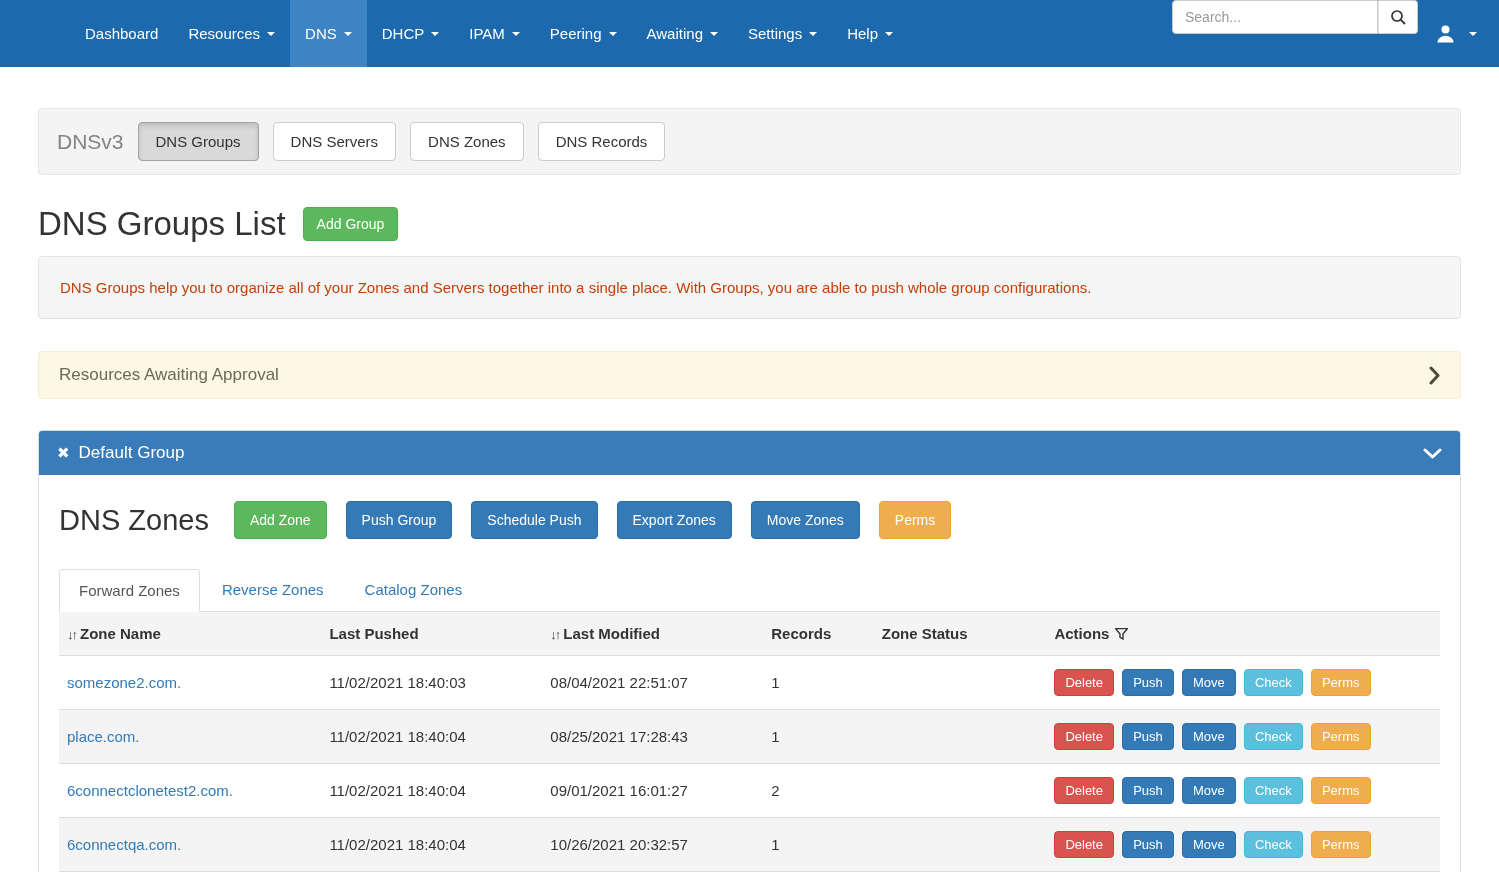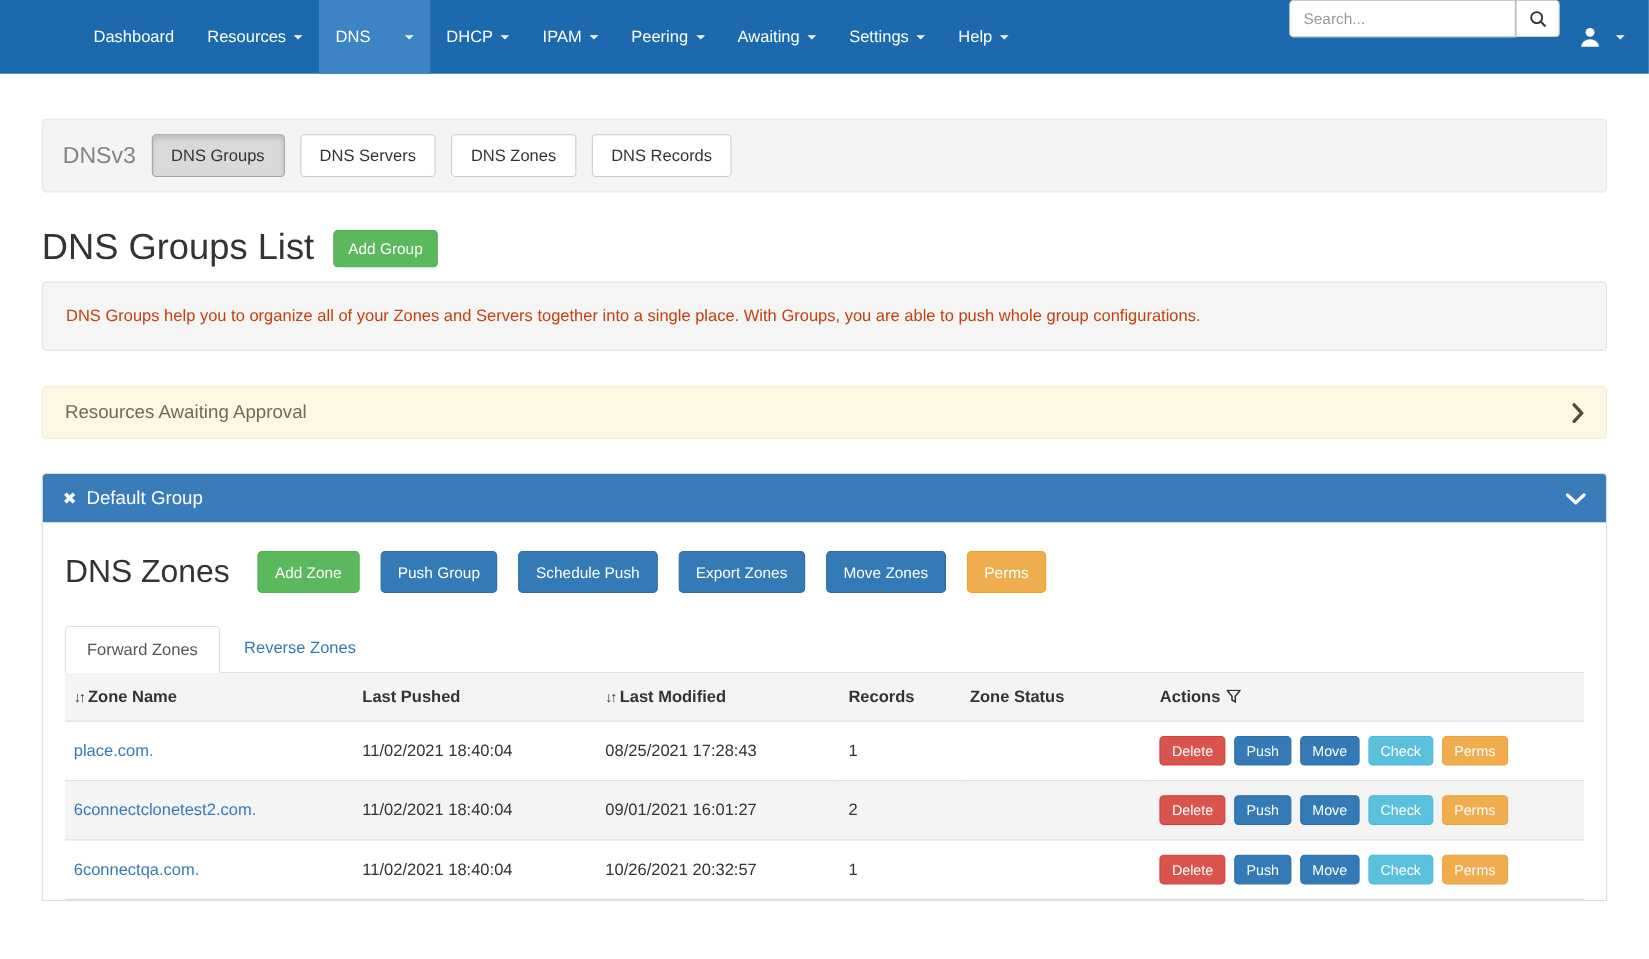--- a/index.html
+++ b/index.html
@@ -20,21 +20,21 @@
   *{box-sizing:border-box;margin:0;padding:0;}
   html,body{width:1499px;height:872px;overflow:hidden;background:#fff;
     font-family:"Liberation Sans",sans-serif;color:#333;}
 
   
   .navbar{height:67px;background:var(--navbar);display:flex;align-items:stretch;
     justify-content:space-between;padding-left:70px;}
   .nav-items{display:flex;align-items:stretch;}
   .nav-item{display:flex;align-items:center;padding:0 15px;color:#fff;font-size:15px;
     cursor:pointer;text-decoration:none;white-space:nowrap;}
-  .nav-item.active{background:var(--navbar-active);gap:24px;}
+  .nav-item.active{background:var(--navbar-active);}
   .caret{display:inline-block;width:0;height:0;border-left:4px solid transparent;
     border-right:4px solid transparent;border-top:4px solid #fff;margin-left:7px;}
   .nav-right{display:flex;padding-right:18px;gap:14px;}
   .search-group{display:flex;height:34px;}
   .search-group input{width:206px;height:34px;border:1px solid #ccc;border-radius:4px 0 0 4px;
     padding:0 12px;font-size:14px;font-family:"Liberation Sans",sans-serif;color:#555;outline:none;}
   .search-group input::placeholder{color:#999;}
   .search-btn{width:40px;height:34px;background:#fff;border:1px solid #ccc;border-left:1px solid #ddd;
     border-radius:0 4px 4px 0;cursor:pointer;display:flex;align-items:center;justify-content:center;}
   .user-menu{display:flex;align-items:center;gap:7px;cursor:pointer;padding:0 4px;}
@@ -45,21 +45,21 @@
   
   .subnav{margin-top:41px;background:#f4f4f4;border:1px solid #e7e7e7;border-radius:4px;
     padding:13px 18px;display:flex;align-items:center;gap:14px;}
   .subnav-title{font-size:21px;color:#848484;margin-right:0;}
   .btn-default{background:#fff;border:1px solid #ccc;border-radius:4px;padding:10px 17px;
     font-size:15px;color:#333;cursor:pointer;font-family:"Liberation Sans",sans-serif;}
   .btn-default.active{background:#d9d9d9;border-color:#a3a3a3;
     box-shadow:inset 0 3px 5px rgba(0,0,0,.125);}
 
   
-  .page-header{margin-top:30px;display:flex;align-items:flex-end;gap:17px;}
+  .page-header{margin-top:30px;display:flex;align-items:center;gap:17px;}
   .page-title{font-size:33px;font-weight:normal;color:#333;}
   .btn{border-radius:4px;color:#fff;cursor:pointer;font-family:"Liberation Sans",sans-serif;
     border:1px solid transparent;}
   .btn-md{font-size:14px;padding:8px 13px;}
   .btn-success{background:var(--success);border-color:var(--success-border);}
   .btn-primary{background:var(--primary);border-color:var(--primary-border);}
   .btn-warning{background:var(--warning);border-color:var(--warning-border);}
   .btn-danger{background:var(--danger);border-color:var(--danger-border);}
   .btn-info{background:var(--info);border-color:var(--info-border);}
 
@@ -211,36 +211,51 @@
         <button class="btn btn-primary btn-tool">Push Group</button>
         <button class="btn btn-primary btn-tool">Schedule Push</button>
         <button class="btn btn-primary btn-tool">Export Zones</button>
         <button class="btn btn-primary btn-tool">Move Zones</button>
         <button class="btn btn-warning btn-tool">Perms</button>
       </div>
 
       <div class="tabs">
         <div class="tab active">Forward Zones</div>
         <div class="tab">Reverse Zones</div>
+        <div class="tab">Catalog Zones</div>
       </div>
 
       <table>
         <thead>
           <tr>
             <th class="col-zone"><span class="sort-icon">↓↑</span><span>Zone Name</span></th>
             <th class="col-pushed"><span>Last Pushed</span></th>
             <th class="col-modified"><span class="sort-icon">↓↑</span><span>Last Modified</span></th>
             <th class="col-records"><span>Records</span></th>
             <th class="col-status"><span>Zone Status</span></th>
             <th><span>Actions</span><svg class="filter-icon" width="13" height="12" viewBox="0 0 13 12">
                   <path d="M0.5,0.5 h12 l-4.5,5.5 v5 l-3,-1.7 v-3.3 z" fill="none" stroke="#333" stroke-width="1.4"></path>
                 </svg></th>
           </tr>
         </thead>
         <tbody>
+          <tr>
+            <td><a class="zone-link">somezone2.com.</a></td>
+            <td>11/02/2021 18:40:03</td>
+            <td>08/04/2021 22:51:07</td>
+            <td>1</td>
+            <td></td>
+            <td>
+              <button class="btn btn-danger btn-xs">Delete</button>
+              <button class="btn btn-primary btn-xs">Push</button>
+              <button class="btn btn-primary btn-xs">Move</button>
+              <button class="btn btn-info btn-xs">Check</button>
+              <button class="btn btn-warning btn-xs">Perms</button>
+            </td>
+          </tr>
           <tr>
             <td><a class="zone-link">place.com.</a></td>
             <td>11/02/2021 18:40:04</td>
             <td>08/25/2021 17:28:43</td>
             <td>1</td>
             <td></td>
             <td>
               <button class="btn btn-danger btn-xs">Delete</button>
               <button class="btn btn-primary btn-xs">Push</button>
               <button class="btn btn-primary btn-xs">Move</button>

